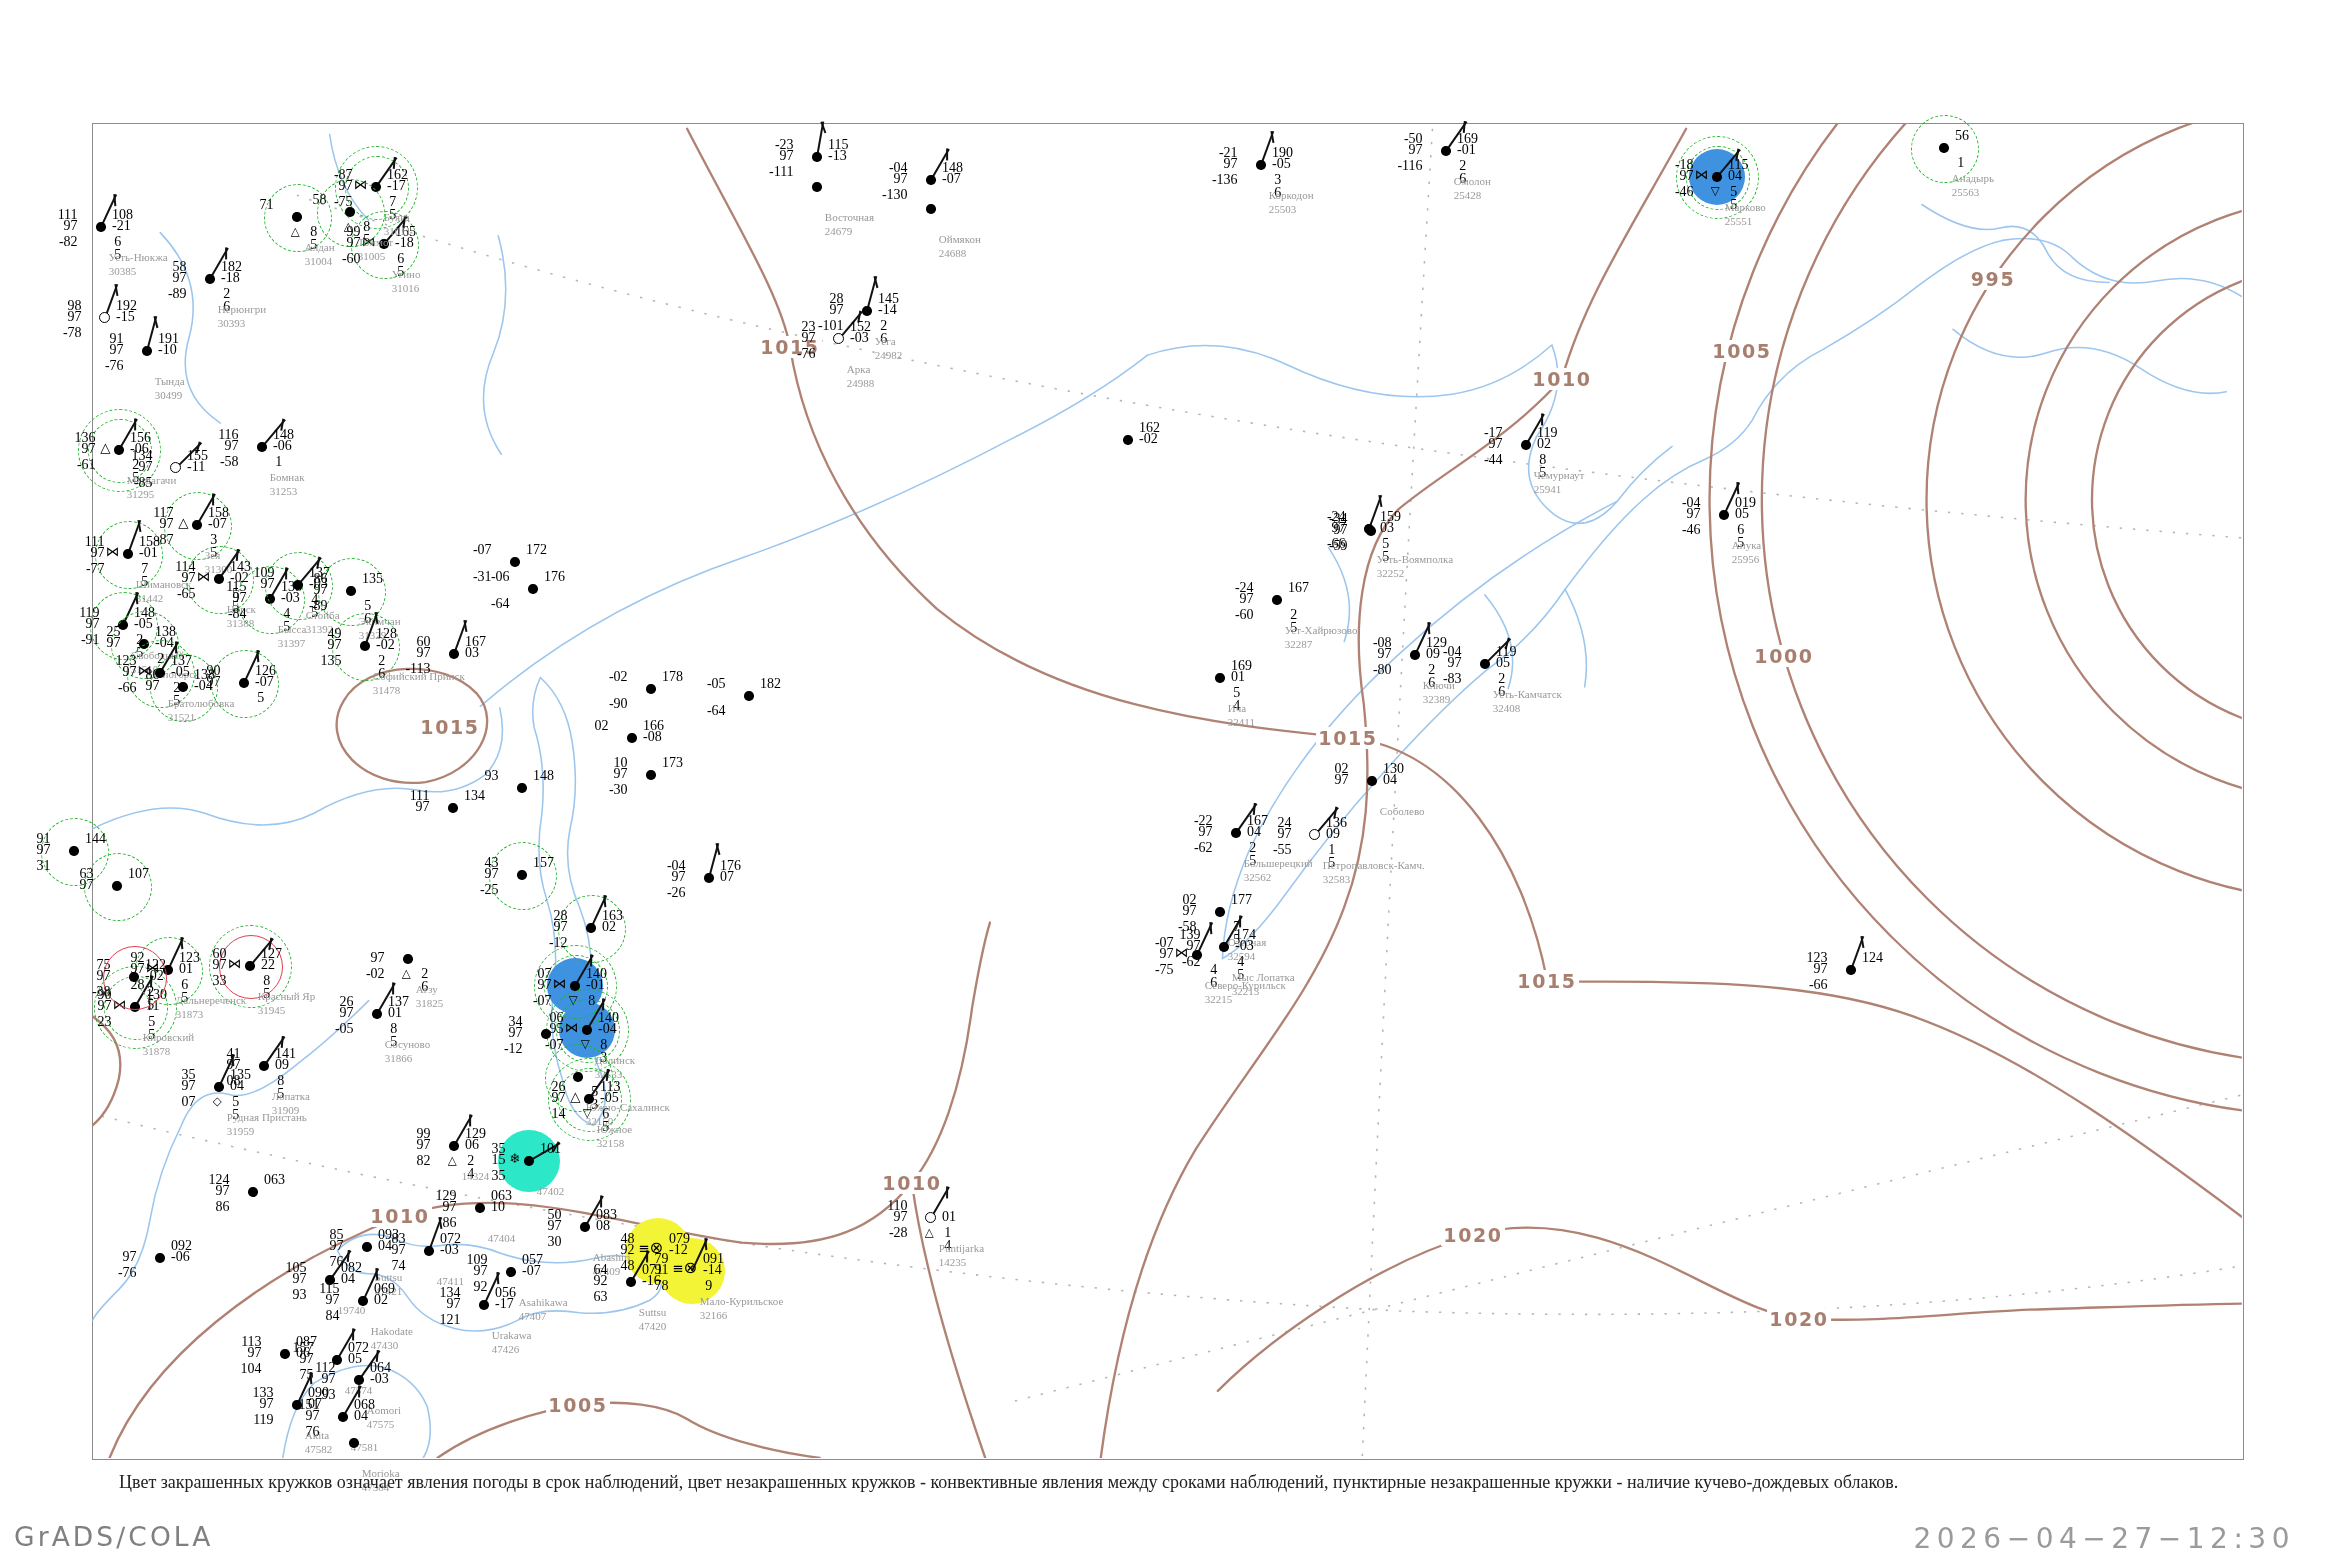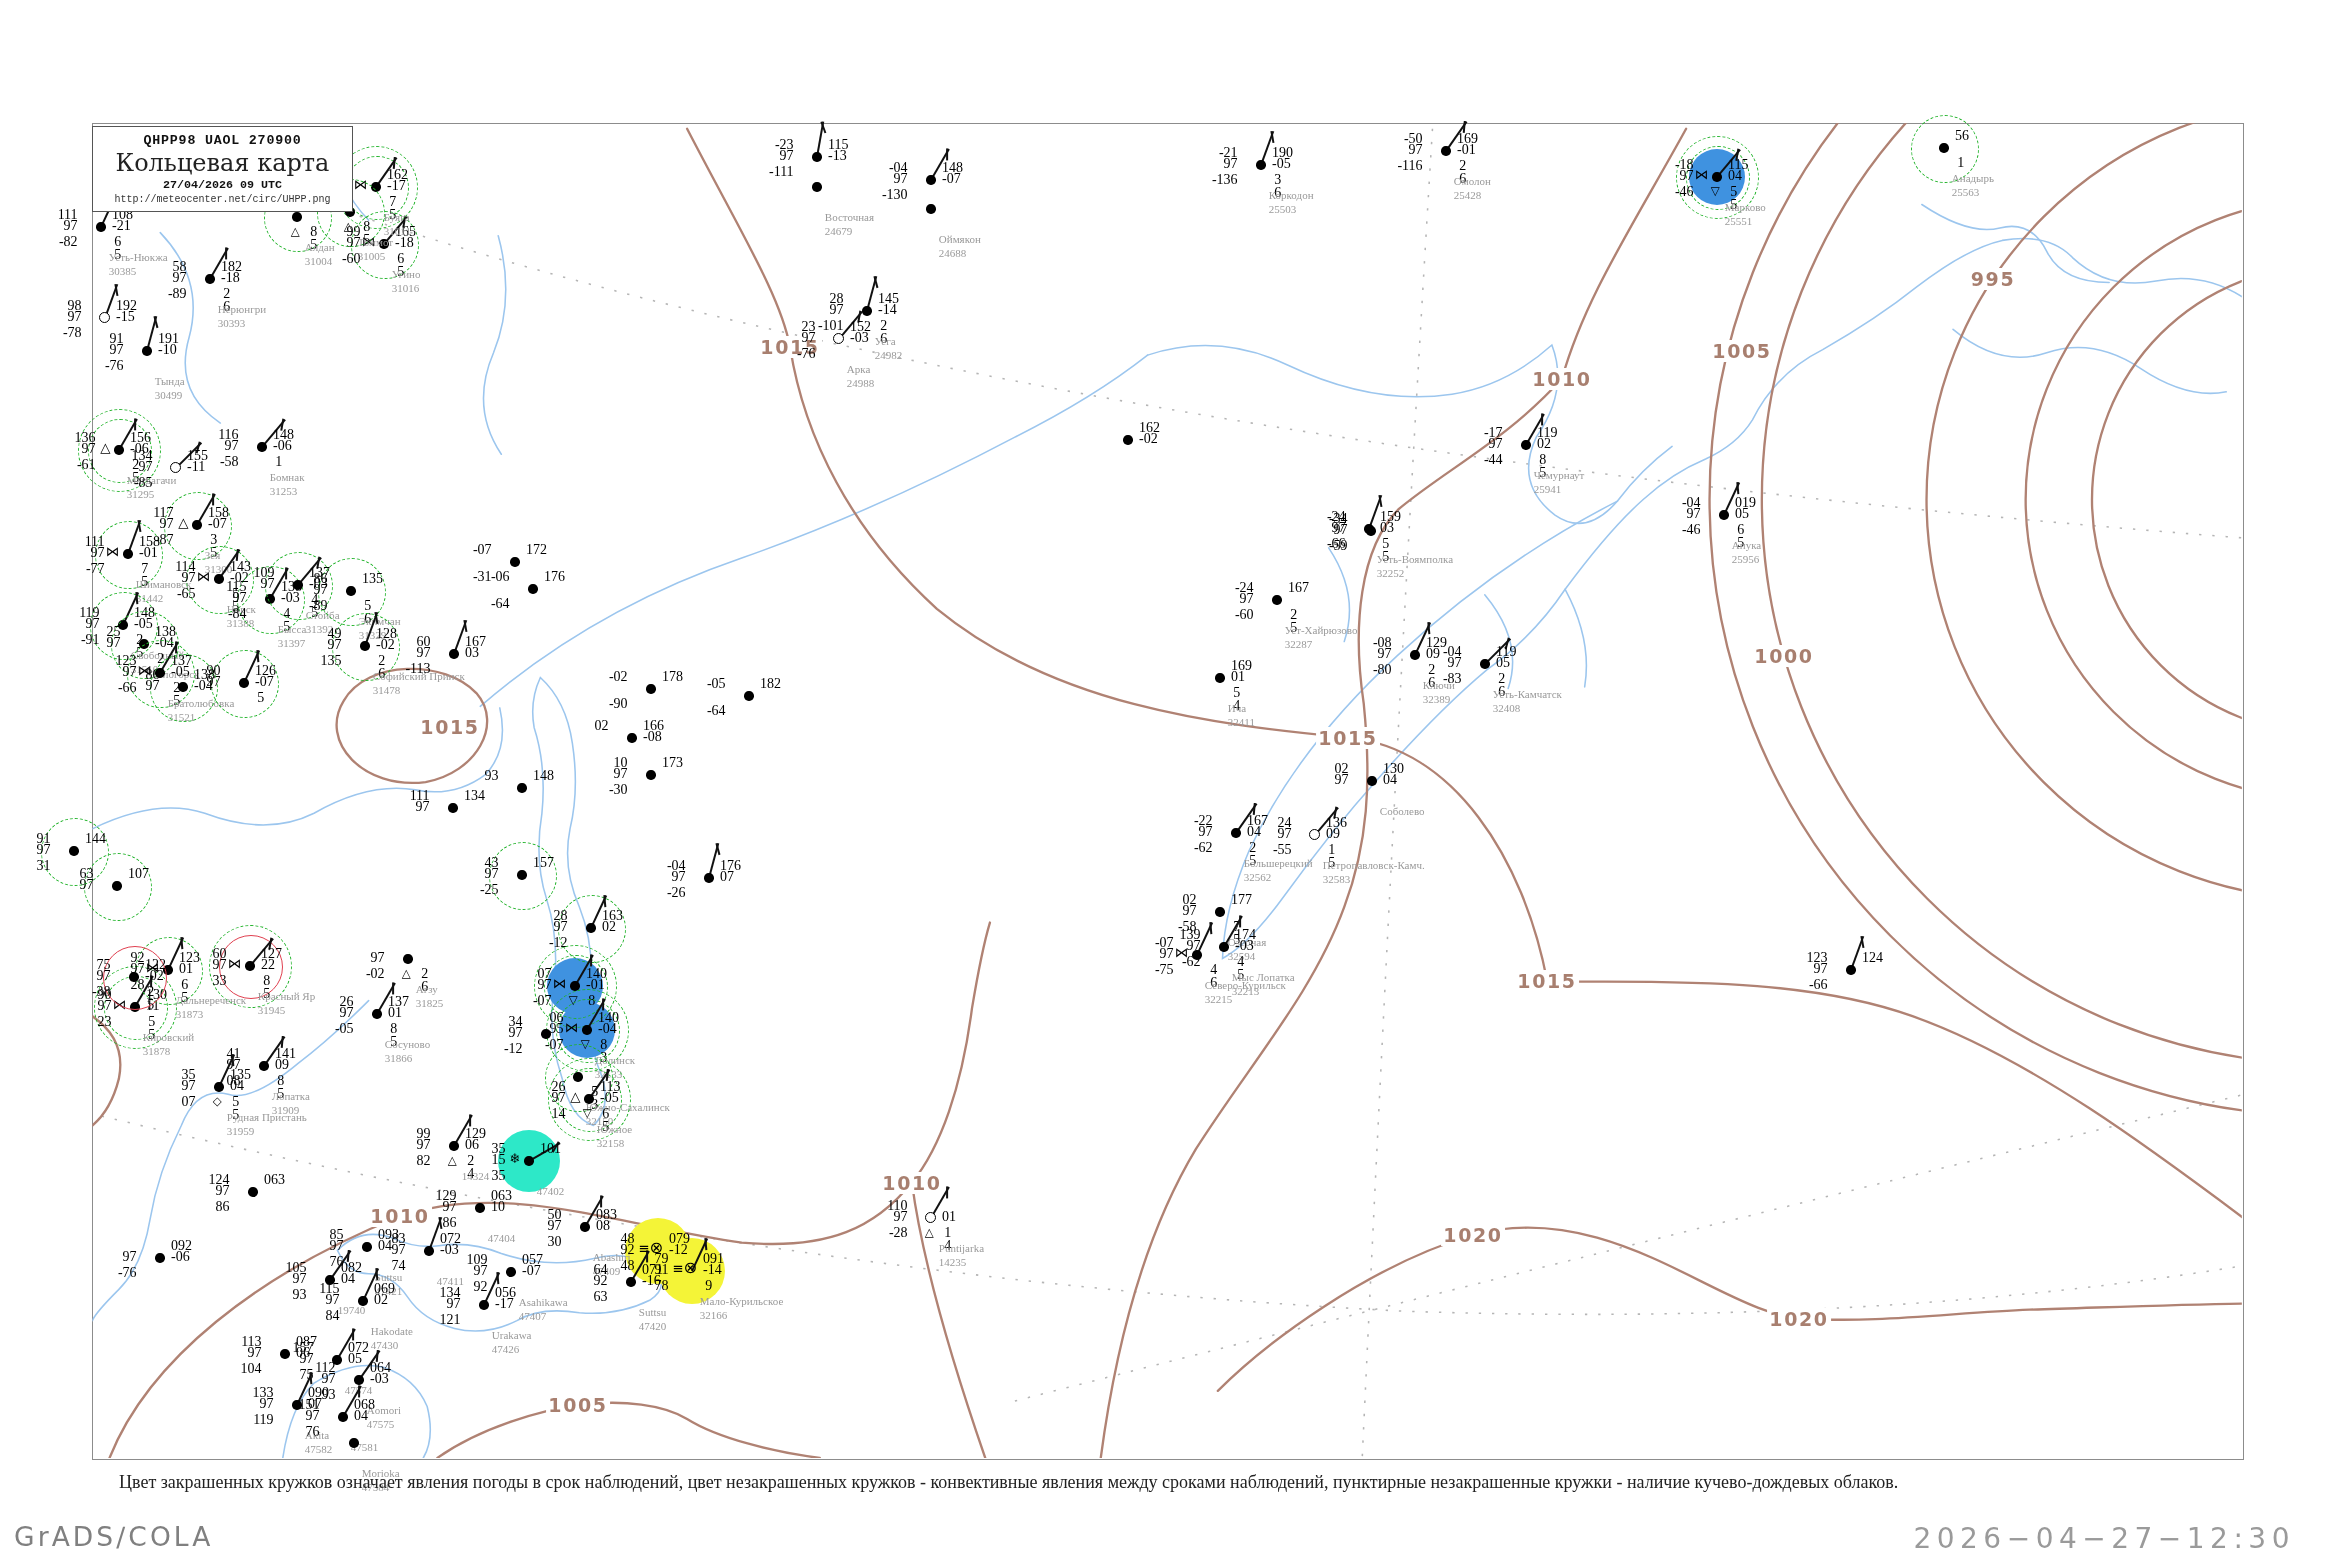--- a/index.html
+++ b/index.html
@@ -1314,25 +1314,19 @@
         <span class="lv">97</span>
         <span class="bl">86</span>
         <span class="tr">063</span>
         <span class="rv">10</span>
         <span class="nm">
           <div>47404</div>
         </span>
       </div>
     </div>
 
-  <div id="title-box">
-    <div class="l1">QHPP98  UAOL  270900</div>
-    <div class="l2">Кольцевая карта</div>
-    <div class="l3">27/04/2026 09 UTC</div>
-    <div class="l4">http://meteocenter.net/circ/UHPP.png</div>
-  </div>
 
   <div id="legend-line">Цвет закрашенных кружков означает явления погоды в срок наблюдений, цвет незакрашенных кружков - конвективные явления между сроками наблюдений, пунктирные незакрашенные кружки - наличие кучево-дождевых облаков.</div>
 
   <div id="engine">GrADS∕COLA</div>
   <div id="timestamp">2026−04−27−12:30</div>
 </div>
 
 
 </body></html>

